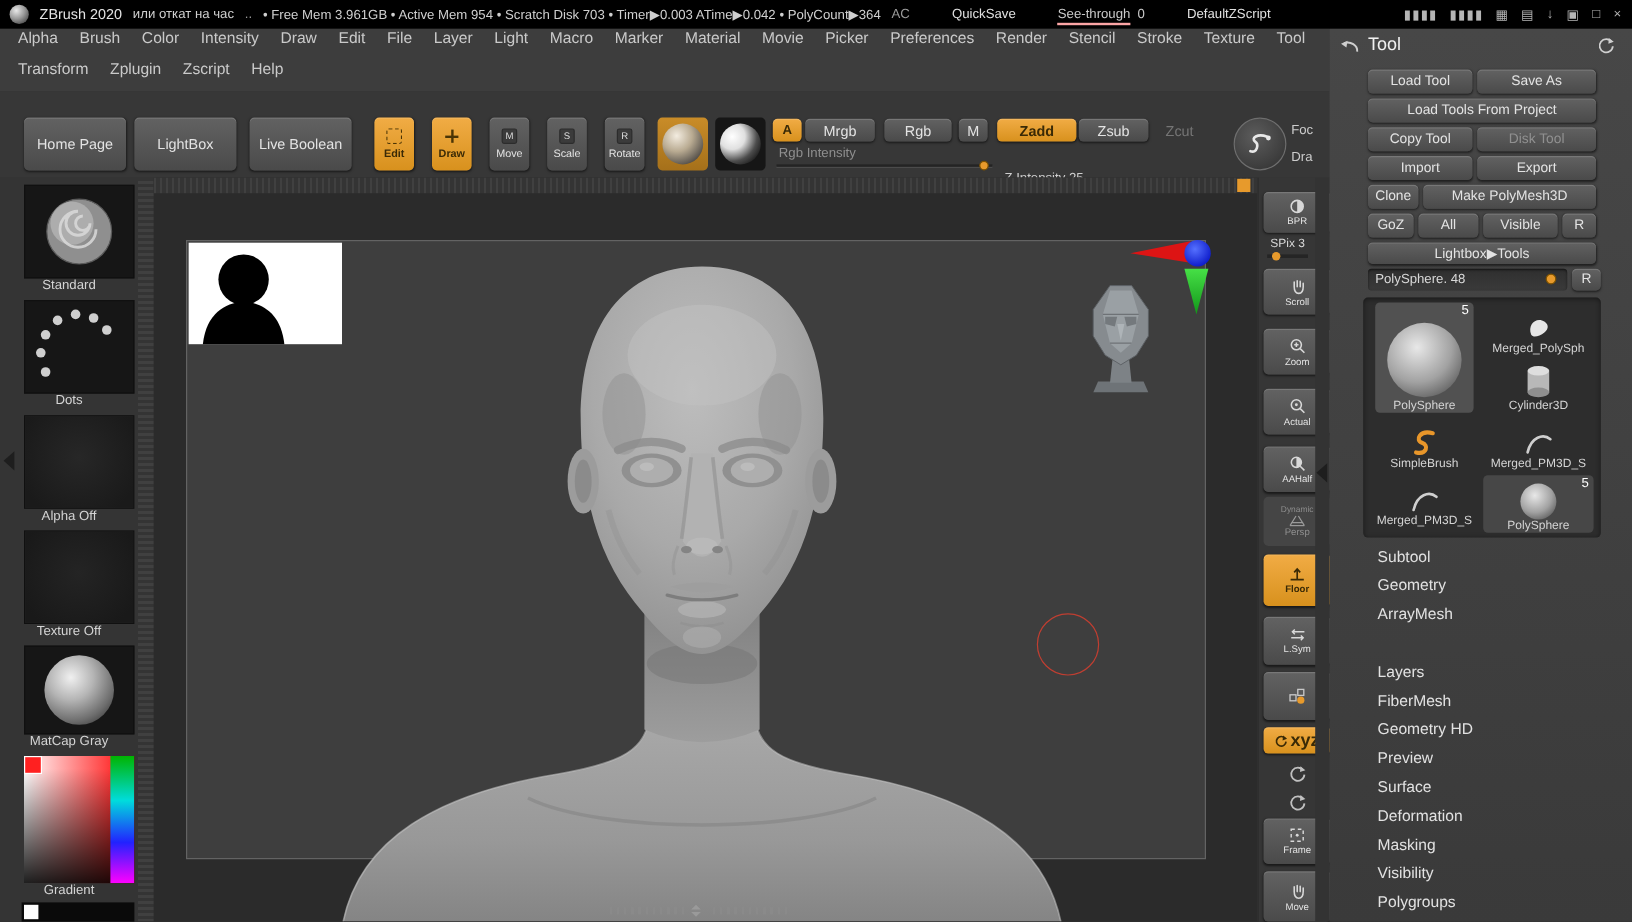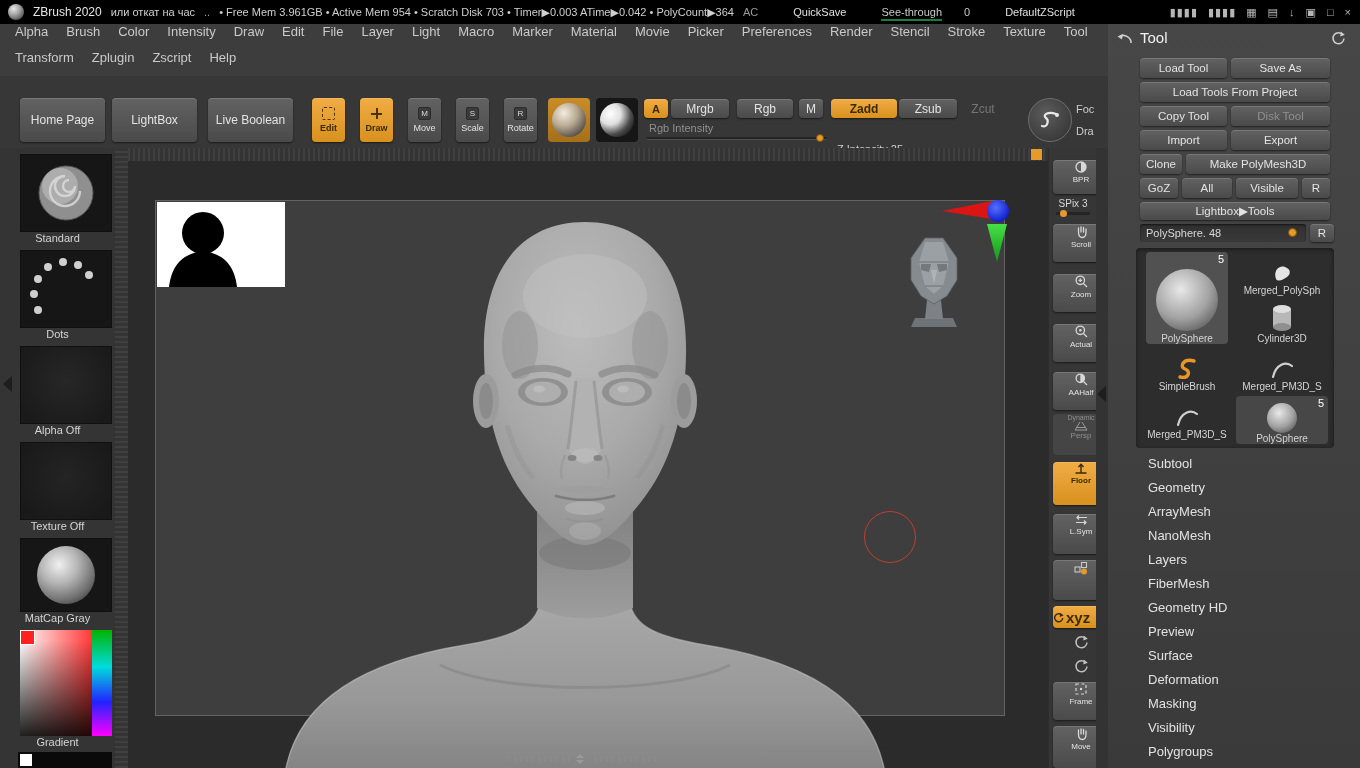--- a/index.html
+++ b/index.html
@@ -7,21 +7,21 @@
   #root{position:absolute;left:0;top:0;width:1360px;height:768px;background:#353535}
   .abs{position:absolute}
 
   
   .titlebar{position:absolute;left:0;top:0;width:1360px;height:24px;background:#000000;display:flex;align-items:center;gap:9px;padding:0 8px;color:#c9c9c9;font-size:11px;white-space:nowrap}
   .logo{width:16px;height:16px;border-radius:50%;background:radial-gradient(circle at 35% 30%,#e8e8e8,#9a9a9a 45%,#3c3c3c 90%);flex:0 0 auto}
   .tb-app{font-size:12px;color:#e4e4e4}
   .tb-dim{color:#9a9a9a}
   .tb-stats{color:#cfcfcf}
   .tb-link{color:#e0e0e0}
-  .tb-seethrough .st-label{border-bottom:2px solid #15803d;padding-bottom:1px;margin-right:22px}
+  .tb-seethrough .st-label{border-bottom:2px solid #fca5a5;padding-bottom:1px;margin-right:6px}
   .tb-icons{margin-left:auto;display:flex;align-items:center;gap:10px;color:#b5b5b5;font-size:11px}
   .tb-icons span{letter-spacing:1px}
 
   
   .menubar{position:absolute;left:0;top:24px;width:1108px;height:52px;background:#3d3d3d}
   .menurow{display:flex;align-items:flex-start;height:26px;padding-left:6px}
   .menuitem{padding:0 9px;font-size:13px;color:#cacaca;cursor:default}
 
   
   .shelf{position:absolute;left:0;top:76px;width:1108px;height:72px;background:#373737;overflow:hidden}
@@ -50,21 +50,21 @@
   .canvas{position:absolute;left:115px;top:148px;width:933px;height:620px;background:#2b2b2b;overflow:hidden}
   .hstrip{position:absolute;left:13px;top:0;width:920px;height:13px;background:repeating-linear-gradient(90deg,#404040 0 2px,#343434 2px 5px)}
   .vstrip{position:absolute;left:0;top:0;width:13px;height:620px;background:repeating-linear-gradient(0deg,#404040 0 2px,#343434 2px 5px)}
   .document{position:absolute;left:40px;top:52px;width:850px;height:516px;background:#3e3e3e;border:1px solid #636363}
   .brushcursor{position:absolute;left:749px;top:363px;width:52px;height:52px;border:1.6px solid rgba(205,62,48,.9);border-radius:50%}
   .dashes{height:6px;background:repeating-linear-gradient(90deg,#8a8a8a 0 2px,transparent 2px 6px)}
 
   
   .rshelf{position:absolute;left:1048px;top:148px;width:48px;height:620px;background:#363636;border-left:1px solid #2d2d2d}
   .rgutter{position:absolute;left:1096px;top:148px;width:12px;height:620px;background:#333}
-  .rsbtn{position:absolute;left:4px;width:56px;display:flex;flex-direction:column;align-items:center;justify-content:flex-start;gap:1px;font-size:8px}
+  .rsbtn{position:absolute;left:4px;width:56px;display:flex;flex-direction:column;align-items:center;justify-content:center;gap:1px;font-size:8px}
   .rsbtn svg{display:block}
 
   
   .panel{position:absolute;left:1108px;top:24px;width:252px;height:744px;background:linear-gradient(#474747,#3a3a3a);overflow:hidden}
   .panelhead{position:absolute;left:0;top:0;width:252px;height:28px;display:flex;align-items:center}
   .paneltitle{position:absolute;left:32px;top:5px;font-size:15px;color:#f0f0f0}
   .tbtn{position:absolute;height:20px;font-size:11.5px}
   .pslider{position:absolute;background:linear-gradient(#2f2f2f,#3a3a3a);border-radius:3px;box-shadow:inset 0 1px 2px rgba(0,0,0,.6);color:#d8d8d8;font-size:11px;display:flex;align-items:center;padding-left:6px}
   .pslider .handle{position:absolute;top:4px;width:9px;height:9px;border-radius:50%;background:#e79a2c;border:1px solid #7d5200}
   .thumbbox{position:absolute;left:28px;top:224px;width:198px;height:200px;background:#2d2d2d;border-radius:4px;box-shadow:inset 0 1px 4px rgba(0,0,0,.5)}
@@ -534,21 +534,20 @@
       <div class="ttool" style="left:100px;top:148px;width:92px;height:48px;background:#474747;border-radius:4px">
         <span class="sphere" style="width:30px;height:30px;background:radial-gradient(circle at 40% 33%,#e8e8e8,#a2a2a2 52%,#4c4c4c 92%)"></span>
         <span class="badge">5</span>
         <span class="thlabel">PolySphere</span>
       </div>
     </div>
 
     <div class="section" style="top:428px">Subtool</div>
     <div class="section" style="top:452px">Geometry</div>
     <div class="section" style="top:476px">ArrayMesh</div>
-    <div class="section" style="top:500px">NanoMesh</div>
     <div class="section" style="top:548px">FiberMesh</div>
     <div class="section" style="top:524px">Layers</div>
     <div class="section" style="top:572px">Geometry HD</div>
     <div class="section" style="top:596px">Preview</div>
     <div class="section" style="top:620px">Surface</div>
     <div class="section" style="top:644px">Deformation</div>
     <div class="section" style="top:668px">Masking</div>
     <div class="section" style="top:692px">Visibility</div>
     <div class="section" style="top:716px">Polygroups</div>
   </aside>

